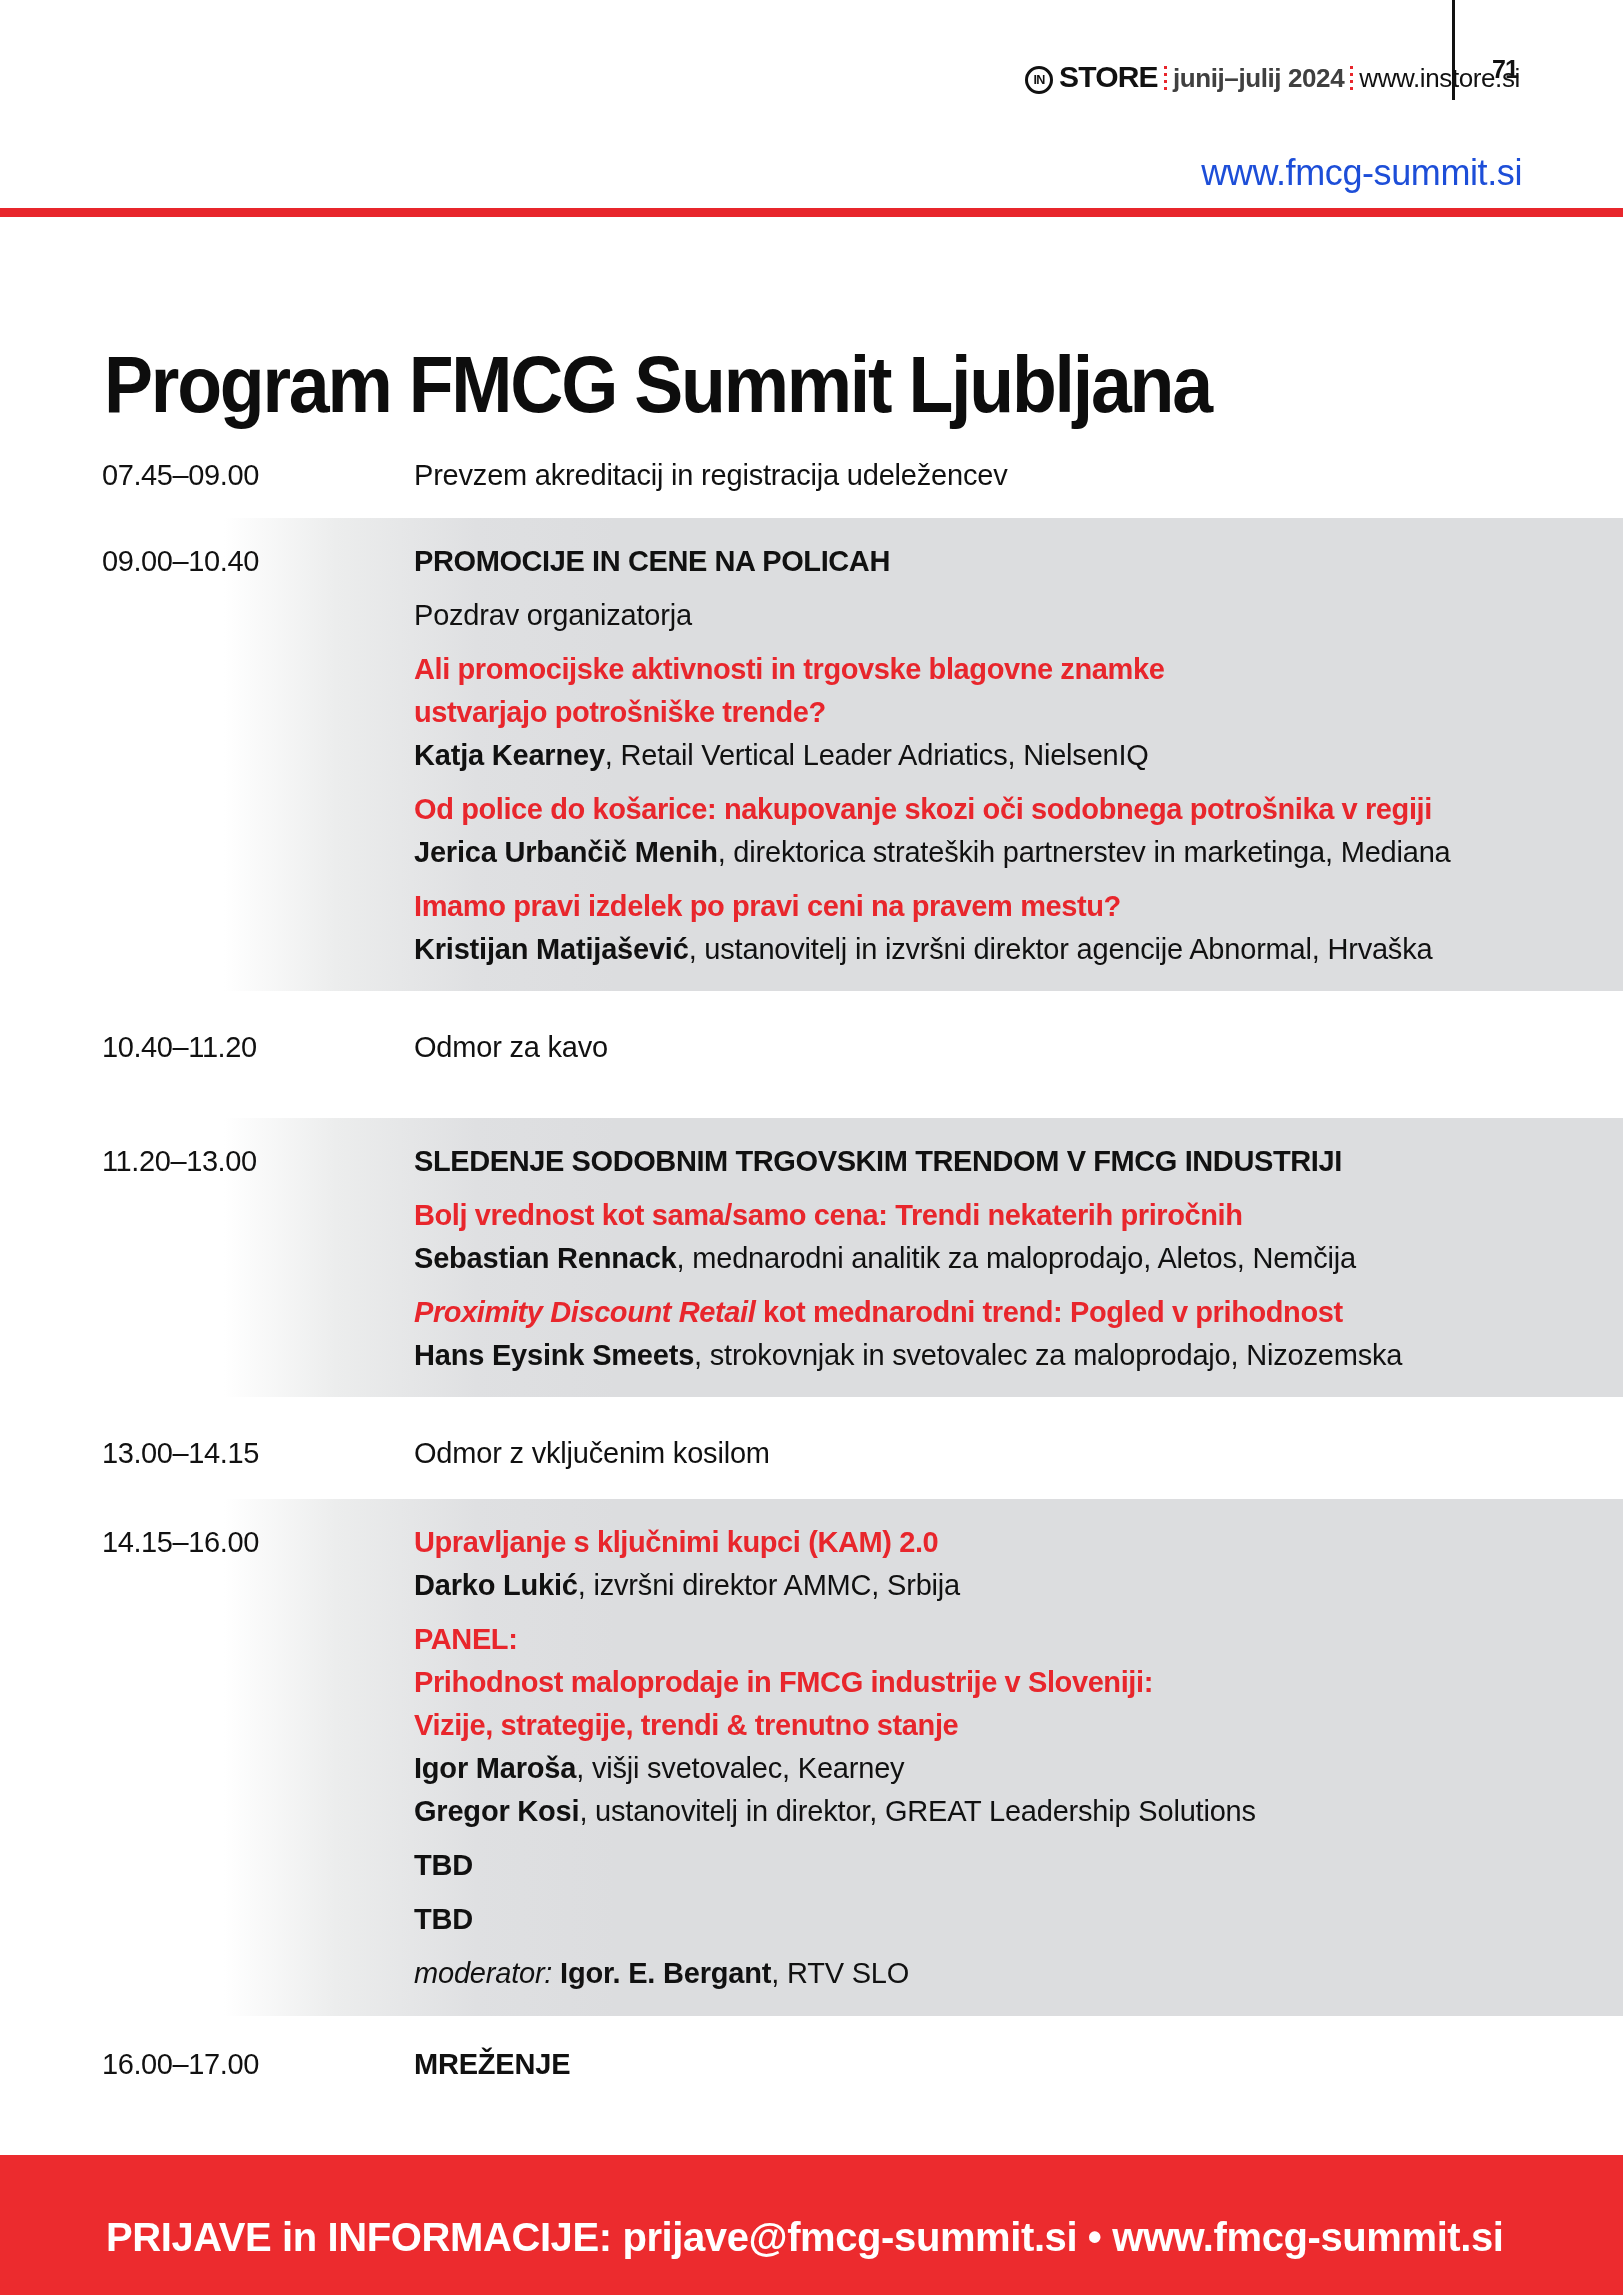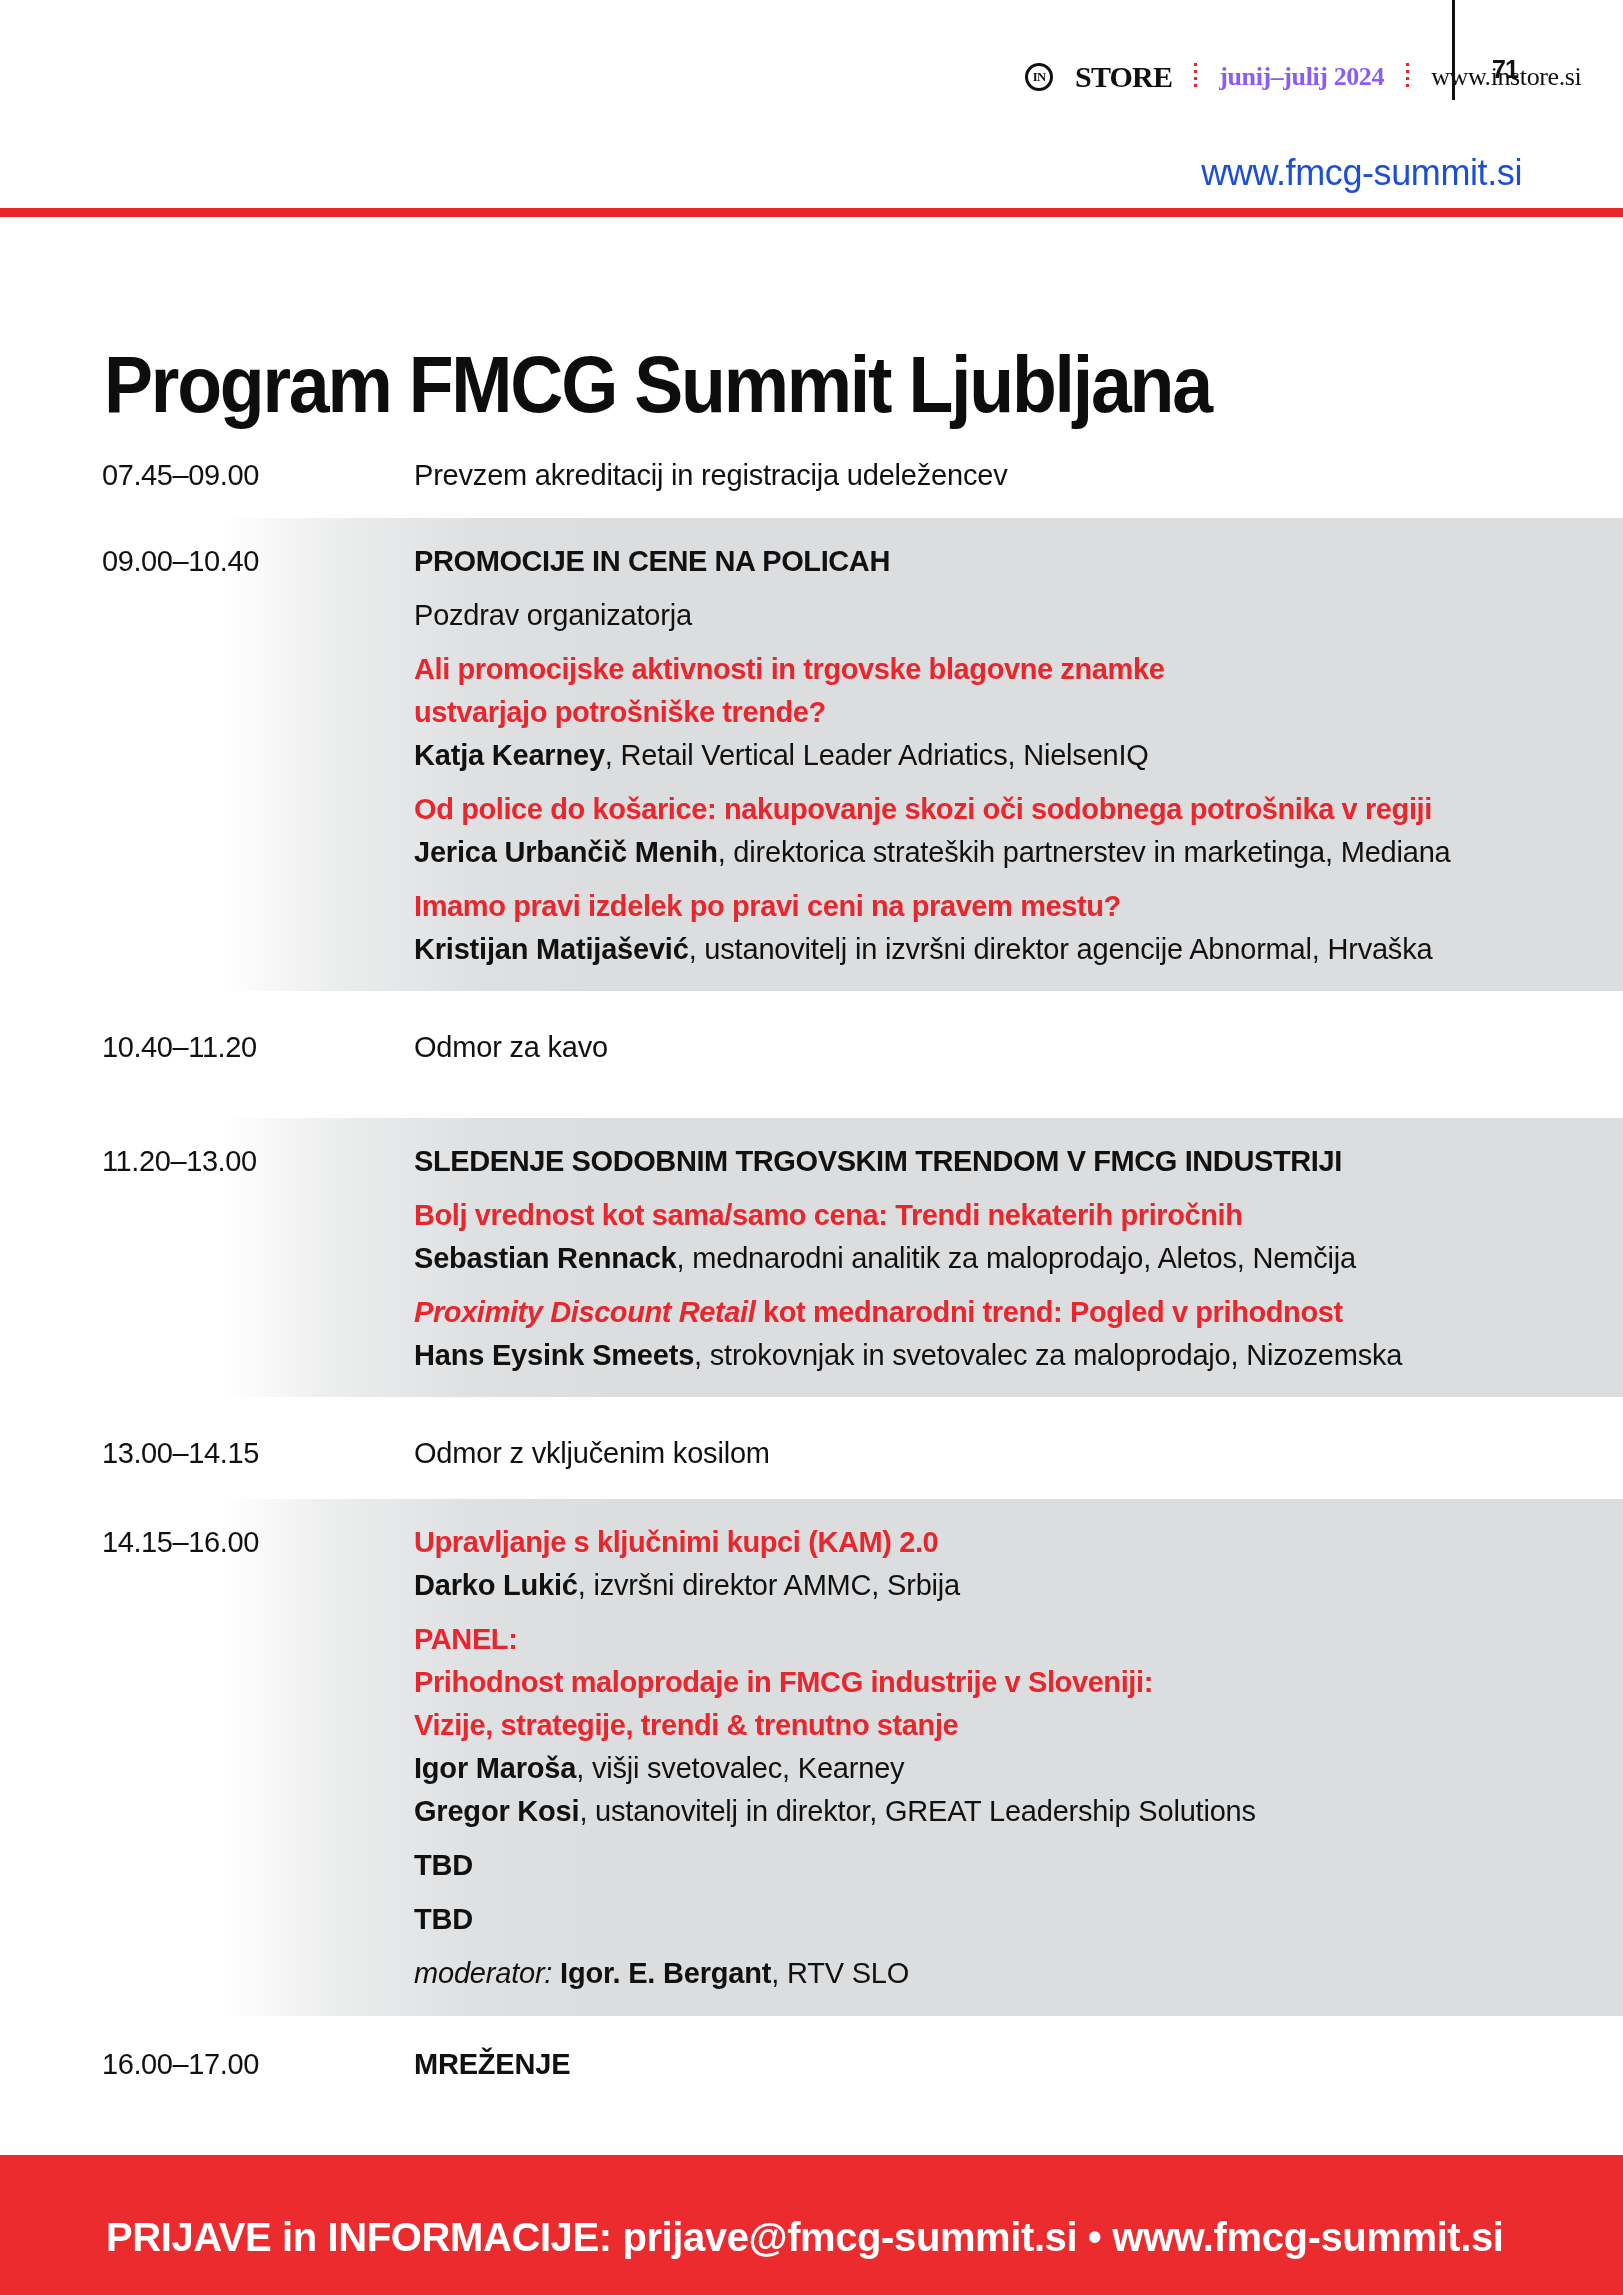--- a/index.html
+++ b/index.html
@@ -6,32 +6,32 @@
   #page{
     position:relative;
     width:1623px;height:2295px;
     background:#ffffff;
     overflow:hidden;
     font-family:"Liberation Sans","DejaVu Sans",sans-serif;
     color:#111;
   }
 
   
-  #masthead{position:absolute;left:1025px;top:60px;display:flex;align-items:center;gap:22px;font-family:Liberation Serif, serif;}
+  #masthead{position:absolute;left:1025px;top:60px;display:flex;align-items:flex-end;gap:6px;}
   .logo-circle{
     width:28px;height:28px;border:3.1px solid #111;border-radius:50%;
     display:flex;align-items:center;justify-content:center;
     font-weight:bold;font-size:12.6px;letter-spacing:-0.8px;color:#111;box-sizing:border-box;
   }
   .brand-name{font-weight:bold;font-size:30px;letter-spacing:-0.8px;color:#111;}
   .dotsep{
     width:3.1px;height:28px;
     background:repeating-linear-gradient(#e8262c 0 3.1px,transparent 3.1px 7px);
   }
-  .issue{font-weight:bold;font-size:26px;letter-spacing:-0.4px;color:#8b5cf6;}
+  .issue{font-weight:bold;font-size:26px;letter-spacing:-0.4px;color:#404040;}
   .instore-site{font-weight:normal;font-size:26px;letter-spacing:-0.4px;color:#111;}
   #head-divider{position:absolute;left:1452px;top:0;width:3.1px;height:100px;background:#111;}
   #page-number{position:absolute;left:1492px;top:55px;font-weight:bold;font-size:25px;letter-spacing:-0.8px;color:#111;}
   #event-site{
     position:absolute;right:101px;top:152px;
     font-weight:normal;font-size:36px;letter-spacing:-0.4px;color:#1d4ed8;
   }
   #top-rule{position:absolute;left:0;top:208px;width:100%;height:8.6px;background:#e8262c;}
 
   

